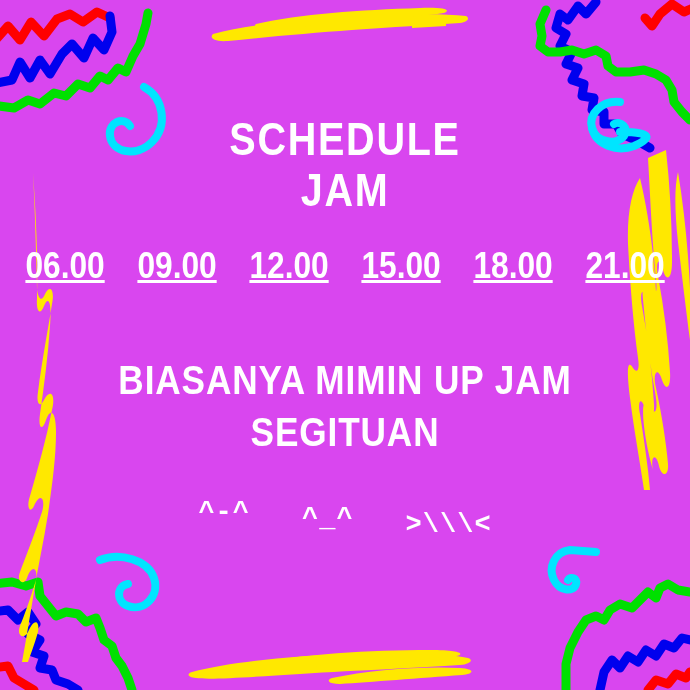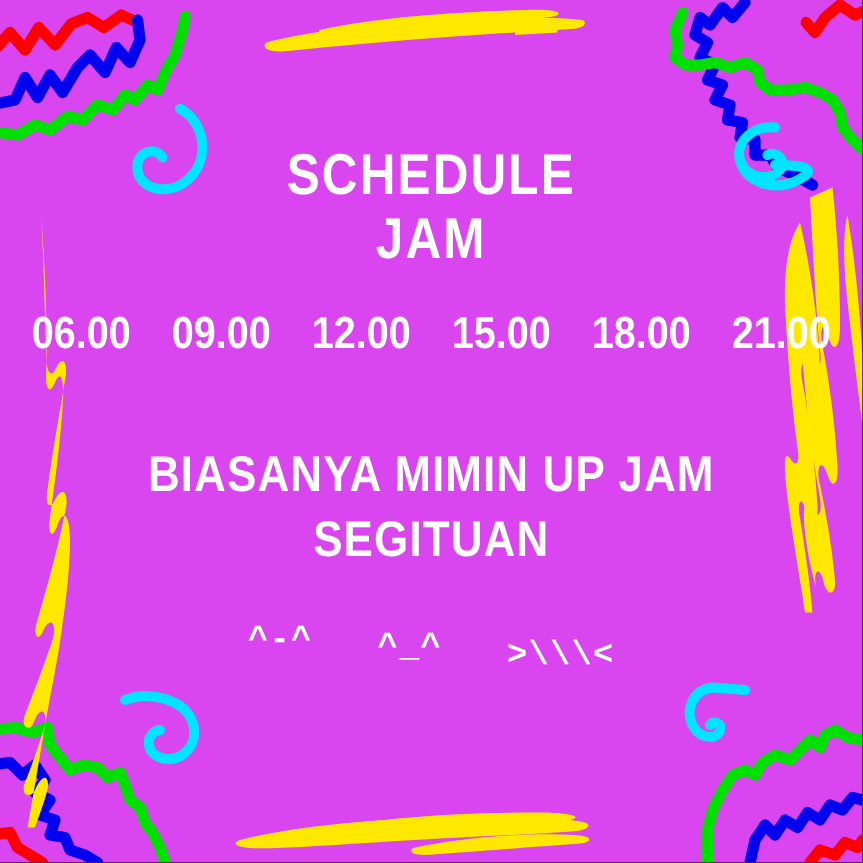--- a/index.html
+++ b/index.html
@@ -55,20 +55,21 @@
   #times-row {
     position: absolute;
     top: 245px;
     left: 0;
     width: 100%;
     display: flex;
     justify-content: center;
     align-items: flex-end;
     gap: 22px;
     color: #ffffff;
+    text-decoration: underline;
   }
   .time-chip {
     font-family: "Liberation Sans", sans-serif;
     font-weight: bold;
     font-size: 36px;
     letter-spacing: 0px;
     color: #ffffff;
     transform: scaleX(0.88);
     white-space: nowrap;
   }

